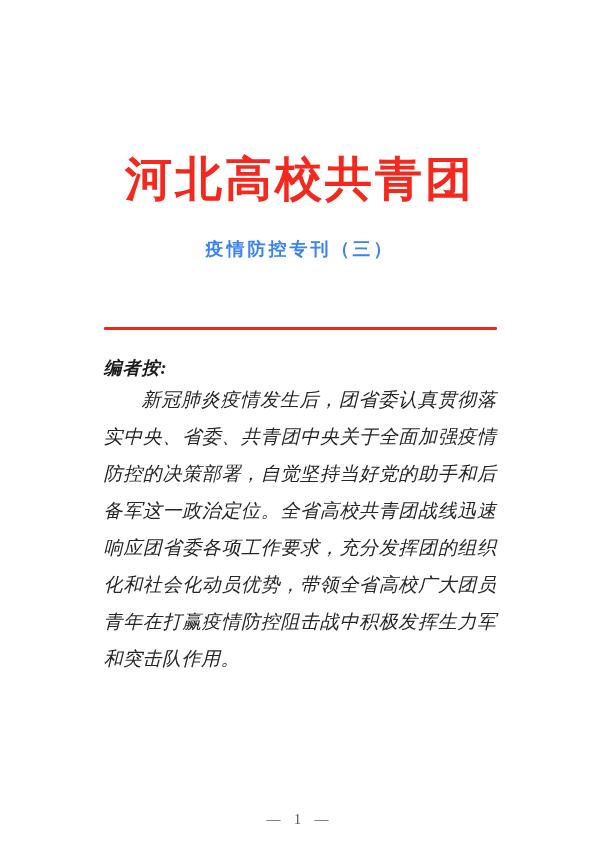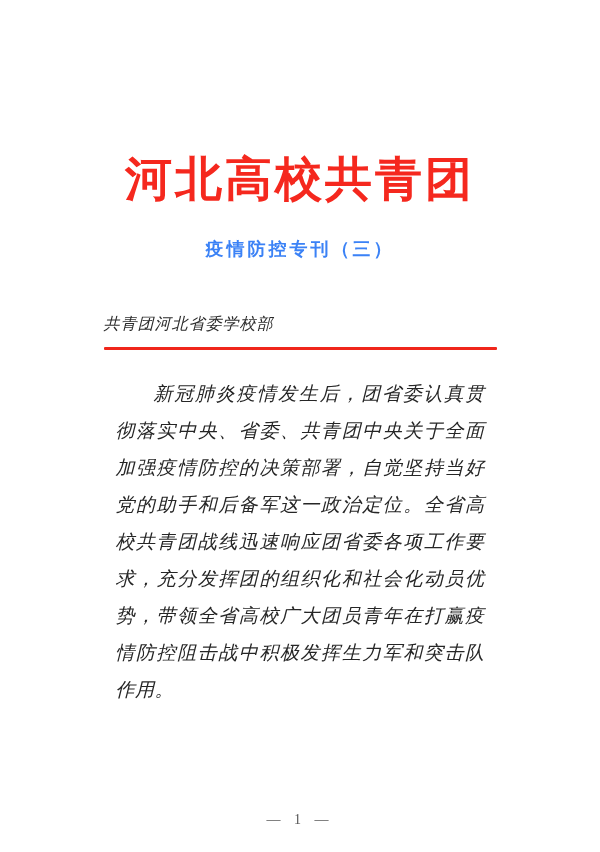--- a/index.html
+++ b/index.html
@@ -71,21 +71,21 @@
   }
   .editor-label {
     font-weight: 700;
     font-style: italic;
     font-size: 18px;
     line-height: 26px;
     letter-spacing: 1px;
     color: #1c1c1c;
   }
   .para {
-    margin: 12px;
+    margin: 0;
     text-indent: 2em;
     font-style: italic;
     letter-spacing: 0.5px;
   }
   .page-footer {
     position: absolute;
     left: 0;
     bottom: 24px;
     width: 100%;
     text-align: center;
@@ -98,24 +98,24 @@
 </head>
 <body>
 
 <div class="page">
 
   <h1 class="doc-title">河北高校共青团</h1>
 
   <div class="doc-subtitle">疫情防控专刊（三）</div>
 
   <div class="meta-row">
-    <span class="meta-issuer">共青团河北省委学校部</span>
   </div>
 
   <div class="red-divider"></div>
 
   <div class="doc-body">
+    <div class="editor-label">编者按:</div>
     <p class="para">新冠肺炎疫情发生后，团省委认真贯彻落实中央、省委、共青团中央关于全面加强疫情防控的决策部署，自觉坚持当好党的助手和后备军这一政治定位。全省高校共青团战线迅速响应团省委各项工作要求，充分发挥团的组织化和社会化动员优势，带领全省高校广大团员青年在打赢疫情防控阻击战中积极发挥生力军和突击队作用。</p>
   </div>
 
   <div class="page-footer">— 1 —</div>
 
 </div>
 
 </body></html>

